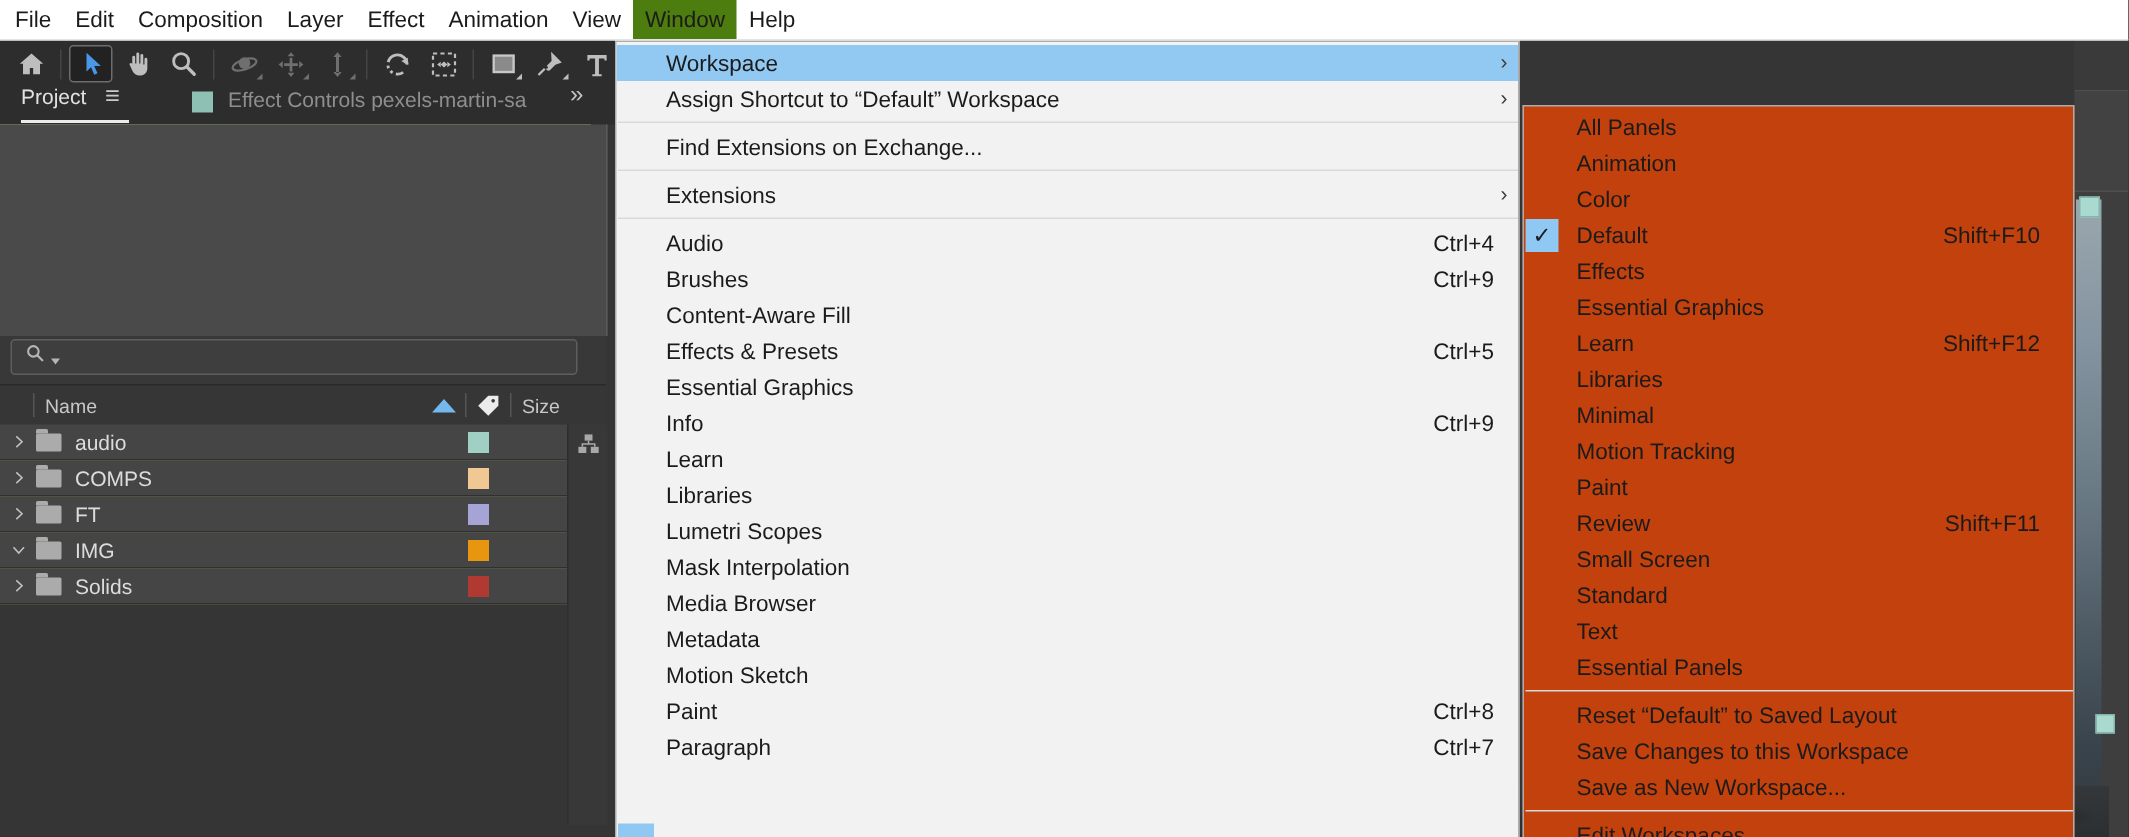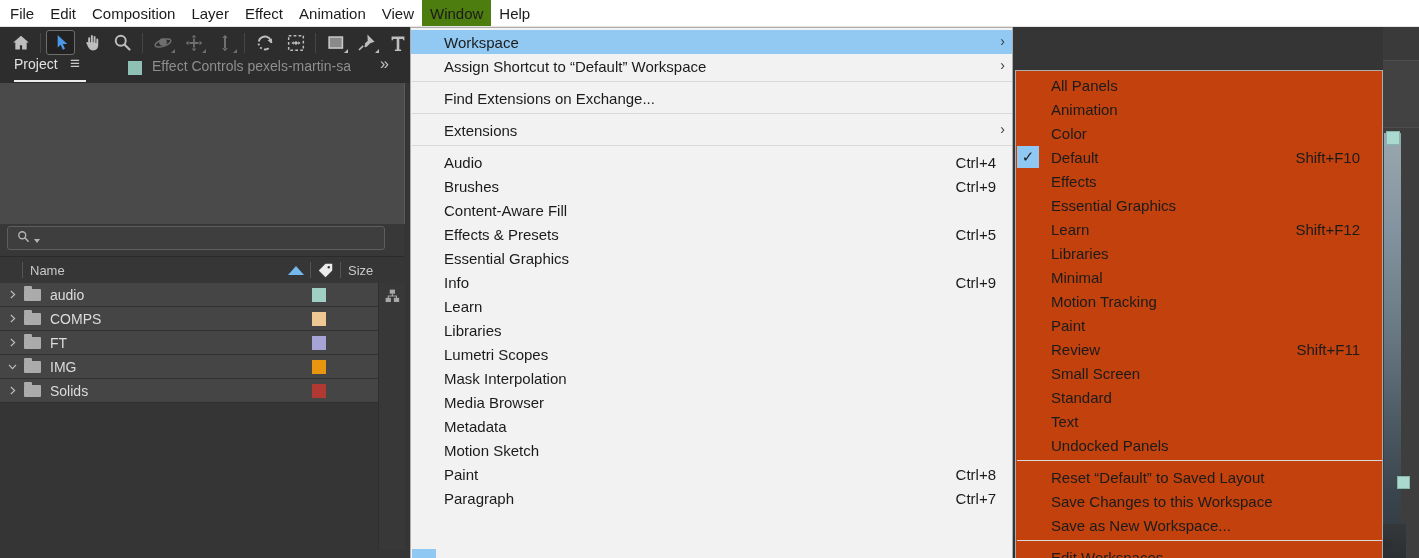--- a/index.html
+++ b/index.html
@@ -416,21 +416,21 @@
       <div class="mi">
         <span class="lbl">Small Screen</span>
       </div>
       <div class="mi">
         <span class="lbl">Standard</span>
       </div>
       <div class="mi">
         <span class="lbl">Text</span>
       </div>
       <div class="mi">
-        <span class="lbl">Undocked Panels</span>
+        <span class="lbl">Essential Panels</span>
       </div>
       <div class="msep"></div>
       <div class="mi">
         <span class="lbl">Reset “Default” to Saved Layout</span>
       </div>
       <div class="mi">
         <span class="lbl">Save Changes to this Workspace</span>
       </div>
       <div class="mi">
         <span class="lbl">Save as New Workspace...</span>

